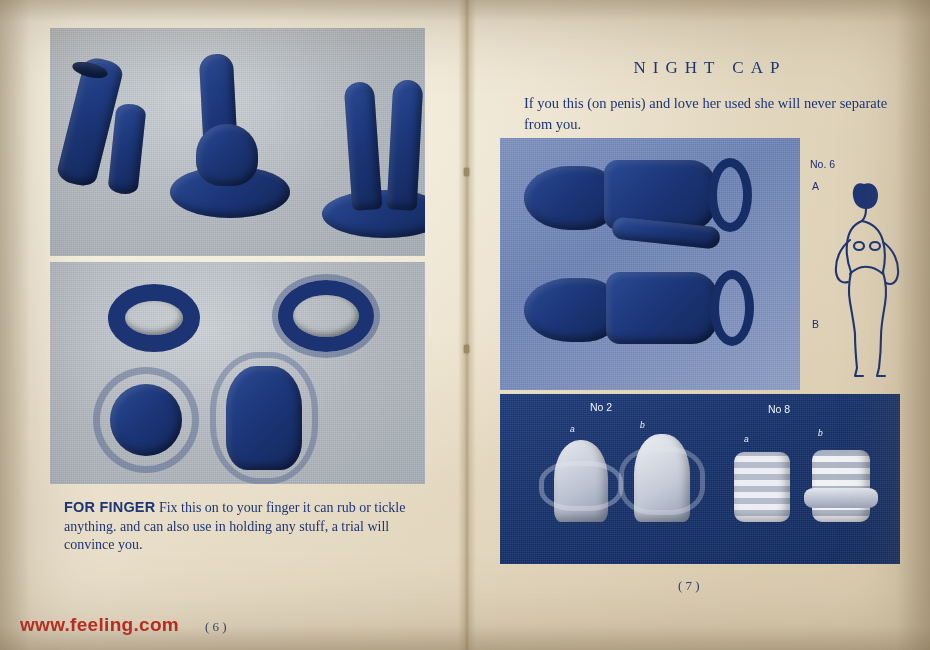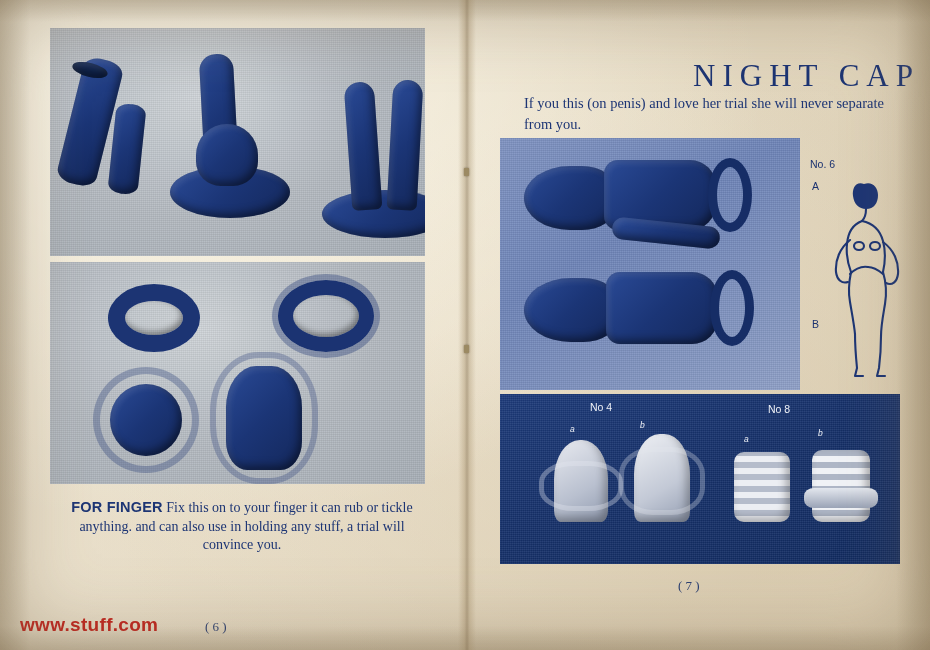--- a/index.html
+++ b/index.html
@@ -122,23 +122,23 @@
     background: linear-gradient(135deg, #2a4a96 0%, #1b3576 50%, #14285c 100%);
     box-shadow: inset -3px -4px 8px rgba(0,0,0,0.45), inset 3px 3px 6px rgba(255,255,255,0.12);
   }
 
   
   .night-cap-title {
     position: absolute;
     left: 500px;
     top: 58px;
     width: 420px;
-    text-align: right;
-    font-family: "Liberation Serif", serif;
-    font-size: 31px;
+    text-align: center;
+    font-family: "Liberation Serif", serif;
+    font-size: 17px;
     letter-spacing: 7px;
     color: #1c3473;
     font-weight: 400;
     z-index: 14;
   }
   .night-cap-sub {
     position: absolute;
     left: 524px;
     top: 93px;
     width: 390px;
@@ -154,21 +154,21 @@
     position: absolute;
     left: 64px;
     top: 498px;
     width: 356px;
     font-family: "Liberation Serif", serif;
     font-size: 14px;
     line-height: 18.5px;
     color: #1d3574;
     z-index: 14;
   }
-  .caption-block p { margin: 0 0 2px 0; text-align: center; }
+  .caption-block p { margin: 0 0 2px 0; }
   .cap-head {
     font-family: "Liberation Sans", sans-serif;
     font-weight: bold;
     font-size: 14.5px;
     letter-spacing: 0.2px;
   }
 
   .page-num {
     position: absolute;
     font-family: "Liberation Serif", serif;
@@ -264,21 +264,21 @@
   <div class="caption-block">
     <p>
       <span class="cap-head">FOR FINGER</span>
       <span>Fix this on to your finger it can rub or tickle anything. and can also use in holding any stuff, a trial will convince you.</span>
     </p>
   </div>
 
   <div class="page-num page-num-left">( 6 )</div>
 
   <div class="night-cap-title">NIGHT CAP</div>
-  <div class="night-cap-sub">If you this (on penis) and love her trial she will never separate from you.</div>
+  <div class="night-cap-sub">If you this (on penis) and love her used she will never separate from you.</div>
 
   <div class="plate plate-mid" style="left:500px; top:138px; width:300px; height:252px;">
     <div class="grain"></div>
 
     <div class="ink" style="left:24px; top:28px; width:92px; height:64px; border-radius:54% 40% 40% 54%;"></div>
     <div class="ink" style="left:104px; top:22px; width:112px; height:70px; border-radius:14px 26px 26px 14px;"></div>
     <div style="position:absolute; left:208px; top:20px; width:44px; height:74px; border-radius:50%;
                 border:9px solid #162d66; box-sizing:border-box;"></div>
     <div class="ink" style="left:112px; top:84px; width:108px; height:22px; border-radius:11px; transform:rotate(6deg);"></div>
 
@@ -307,21 +307,21 @@
       <path d="M24 106 C30 100 36 98 42 99"></path>
       <path d="M57 106 C51 101 46 99 42 99"></path>
       <ellipse cx="33" cy="78" rx="5" ry="4"></ellipse>
       <ellipse cx="49" cy="78" rx="5" ry="4"></ellipse>
     </g>
   </svg>
 
   <div class="plate plate-dark" style="left:500px; top:394px; width:400px; height:170px;">
     <div class="grain"></div>
 
-    <div class="plate-label light" style="left:90px; top:7px;">No 4</div>
+    <div class="plate-label light" style="left:90px; top:7px;">No 2</div>
     <div class="plate-label light" style="left:268px; top:9px;">No 8</div>
     <div class="plate-label light tiny" style="left:70px; top:30px;">a</div>
     <div class="plate-label light tiny" style="left:140px; top:26px;">b</div>
     <div class="plate-label light tiny" style="left:244px; top:40px;">a</div>
     <div class="plate-label light tiny" style="left:318px; top:34px;">b</div>
 
     <div style="position:absolute; left:54px; top:46px; width:54px; height:82px;
                 background:linear-gradient(150deg,#e8eaf0,#b9c0cf 60%,#8f99ae);
                 border-radius:48% 48% 14% 14%;
                 box-shadow: inset -4px -5px 8px rgba(0,0,0,0.28);"></div>
@@ -353,14 +353,14 @@
 
   <div class="spine"></div>
   <div class="staple s1"></div>
   <div class="staple s2"></div>
   <div class="edge-left"></div>
   <div class="edge-right"></div>
   <div class="edge-top"></div>
   <div class="edge-bottom"></div>
   <div class="vignette"></div>
 
-  <div class="watermark">www.stuff.com</div>
+  <div class="watermark">www.feeling.com</div>
 </div>
 
 </body></html>

